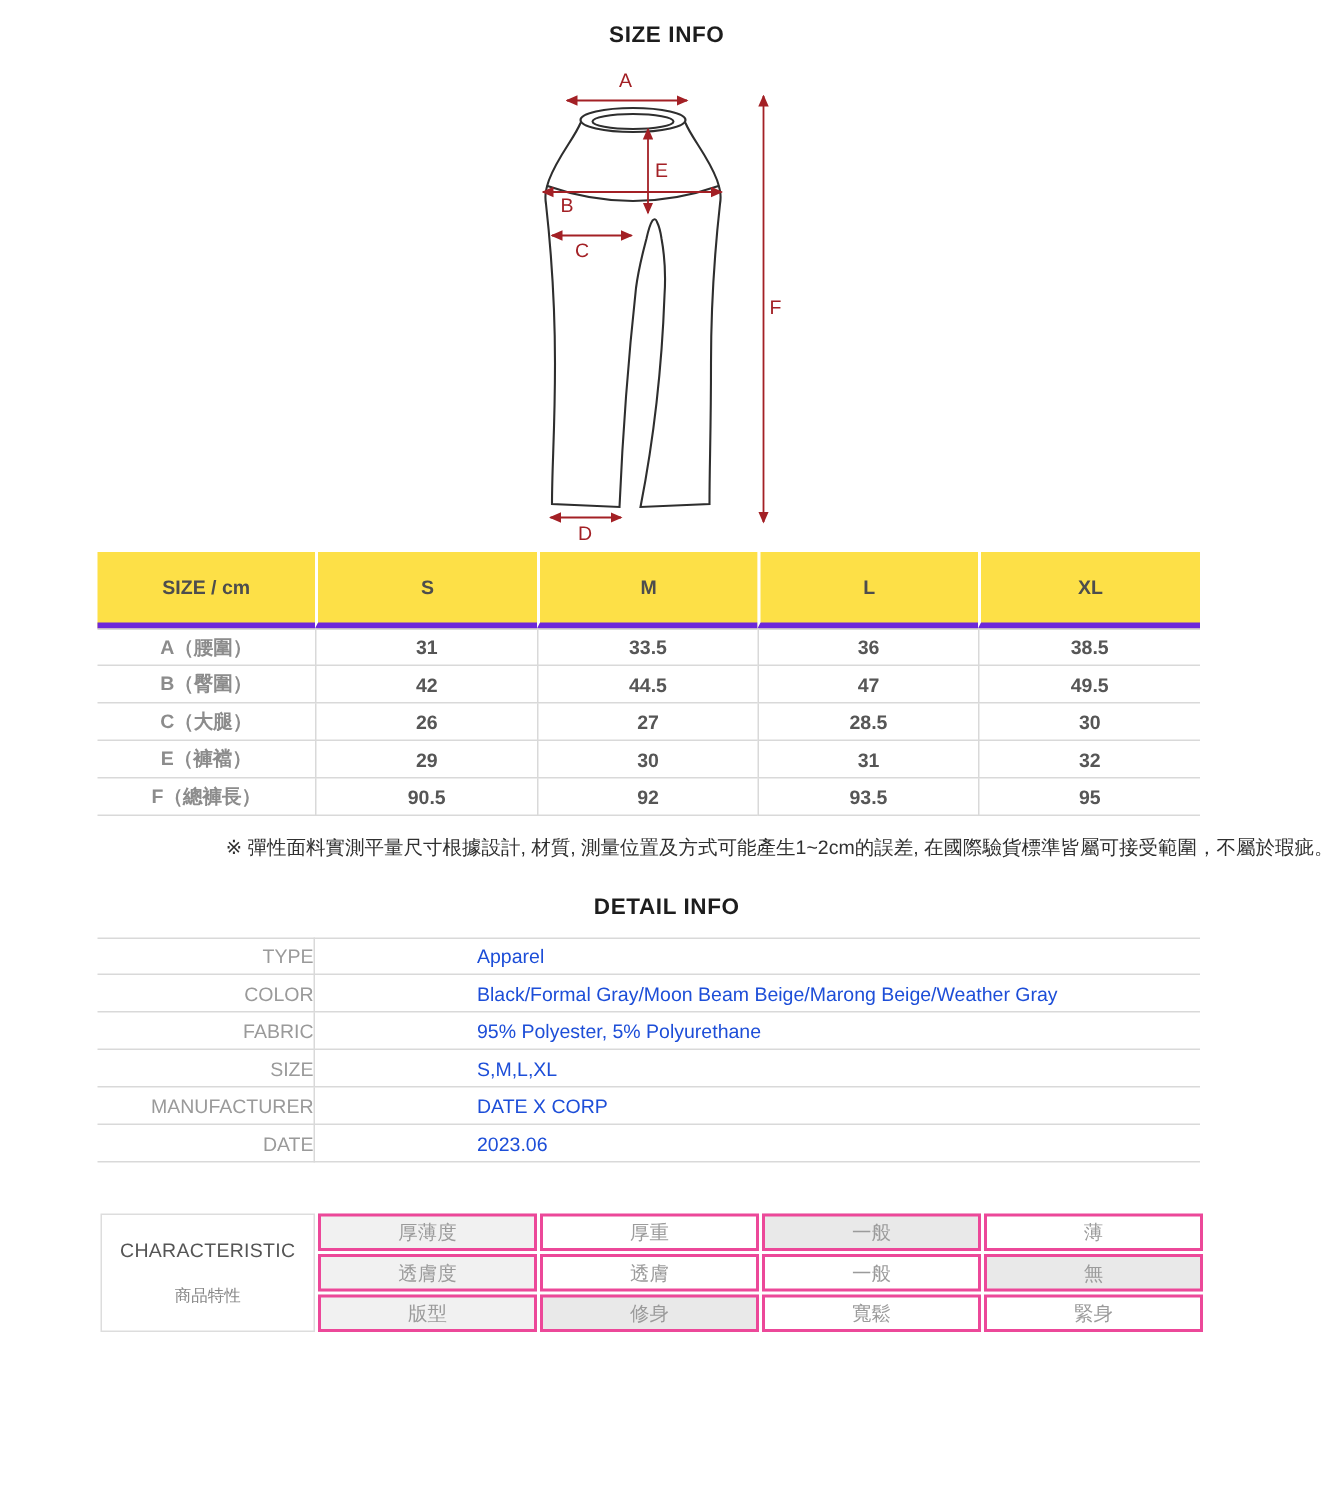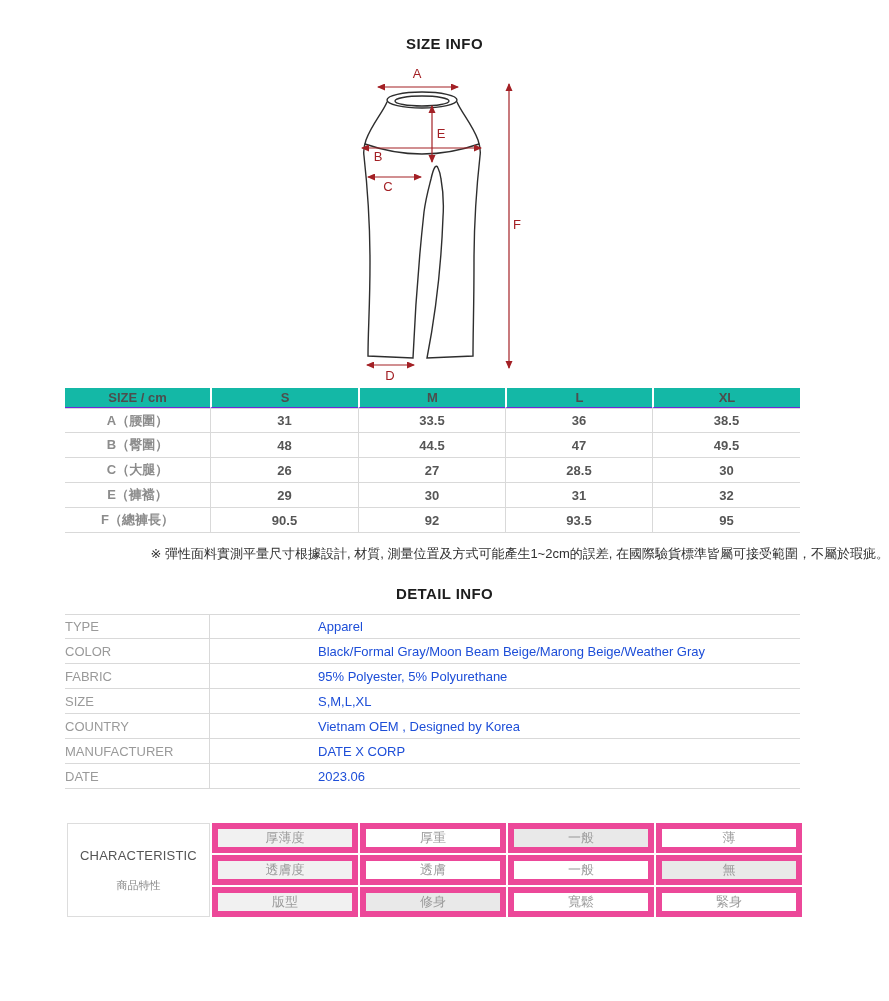--- a/index.html
+++ b/index.html
@@ -5,35 +5,35 @@
   :root { --accent:#a32025; --outline:#2e2e2e; --border:#d9d9d9; }
   * { box-sizing:border-box; }
   html,body { margin:0; padding:0; background:#fff; }
   body {
     width:889px; height:1001px; overflow:hidden;
     font-family:"Liberation Sans","DejaVu Sans",sans-serif;
     -webkit-font-smoothing:antialiased;
   }
   .section-title {
     text-align:center; font-size:15px; font-weight:700; color:#1d1d1d;
-    letter-spacing:.4px; padding-top:15px; line-height:17px;margin-top:20px;
+    letter-spacing:.4px; padding-top:15px; line-height:17px;
   }
   
   .diagram { position:relative; height:326px; margin-top:10px; }
   .diagram svg { position:absolute; left:330px; top:0; }
   .pants { stroke:var(--outline); stroke-width:1.4; fill:none; stroke-linecap:round; }
   .ar { stroke:var(--accent); stroke-width:1.2; fill:none; }
   .lbl { fill:var(--accent); font-size:13px; font-family:inherit; }
   
   table { border-collapse:separate; border-spacing:0; table-layout:fixed; }
   .size-table, .detail-table { width:735px; margin-left:65px; }
   .size-table { margin-top:0; }
   .size-table th {
-    background:#14b8a6; height:20px; font-size:13px; font-weight:700;
-    color:#4d4d4d; border-bottom:1px solid #6d28d9; padding:0; text-align:center;
+    background:#fde047; height:20px; font-size:13px; font-weight:700;
+    color:#4d4d4d; border-bottom:4px solid #6d28d9; padding:16px; text-align:center;
   }
   .size-table th + th { border-left:2px solid #fff; }
   .size-table td {
     height:25px; padding:0; text-align:center; font-size:13px; color:#565656;
     border-bottom:1px solid var(--border);
     font-weight:bold;
   }
   .size-table td + td { border-left:1px solid var(--border); }
   .size-table tbody tr:first-child td { border-top:1px solid var(--border); }
   .size-table td.row-label { color:#8c8c8c; }
@@ -42,27 +42,27 @@
     margin-top:12px; text-align:right; font-size:13px; color:#303030;
     line-height:18px;
   }
   
   .detail-heading { margin-top:22px; padding-top:0; }
   .detail-table { margin-top:12px; }
   .detail-table td {
     height:25px; padding:0; font-size:13px; border-bottom:1px solid var(--border);
   }
   .detail-table tbody tr:first-child td { border-top:1px solid var(--border); }
-  .detail-table td.dlabel { color:#9a9a9a; text-align:left; border-right:1px solid var(--border); }
+  .detail-table td.dlabel { color:#9a9a9a; text-align:right; border-right:1px solid var(--border); }
   .detail-table td.dvalue { color:#1d4ed8; text-align:left; padding-left:108px; }
   
   .char-table { width:735px; margin-left:65px; margin-top:32px; border-spacing:2px; }
   .char-table td {
     height:25px; padding:0; text-align:center; font-size:13px; color:#9b9b9b;
-    border:6px solid #ec4899; background:#fff;
+    border:2px solid #ec4899; background:#fff;
   }
   .char-table td.char-label { background:#fff; border:1px solid #ddd; }
   .char-label .en { font-size:13px; color:#555; letter-spacing:.2px; }
   .char-label .zh { font-size:11px; color:#888; margin-top:15px; }
   .char-table td.attr { background:#f1f1f1; }
   .char-table td.sel  { background:#e9e9e9; }
 </style>
 </head>
 <body>
 
@@ -127,21 +127,21 @@
     <tbody>
         <tr>
           <td class="row-label">A（腰圍）</td>
           <td>31</td>
           <td>33.5</td>
           <td>36</td>
           <td>38.5</td>
         </tr>
         <tr>
           <td class="row-label">B（臀圍）</td>
-          <td>48</td>
+          <td>42</td>
           <td>44.5</td>
           <td>47</td>
           <td>49.5</td>
         </tr>
         <tr>
           <td class="row-label">C（大腿）</td>
           <td>26</td>
           <td>27</td>
           <td>28.5</td>
           <td>30</td>
@@ -181,24 +181,20 @@
           <td class="dlabel">COLOR</td>
           <td class="dvalue">Black/Formal Gray/Moon Beam Beige/Marong Beige/Weather Gray</td>
         </tr>
         <tr>
           <td class="dlabel">FABRIC</td>
           <td class="dvalue">95% Polyester, 5% Polyurethane</td>
         </tr>
         <tr>
           <td class="dlabel">SIZE</td>
           <td class="dvalue">S,M,L,XL</td>
-        </tr>
-        <tr>
-          <td class="dlabel">COUNTRY</td>
-          <td class="dvalue">Vietnam OEM , Designed by Korea</td>
         </tr>
         <tr>
           <td class="dlabel">MANUFACTURER</td>
           <td class="dvalue">DATE X CORP</td>
         </tr>
         <tr>
           <td class="dlabel">DATE</td>
           <td class="dvalue">2023.06</td>
         </tr>
       </tbody>

